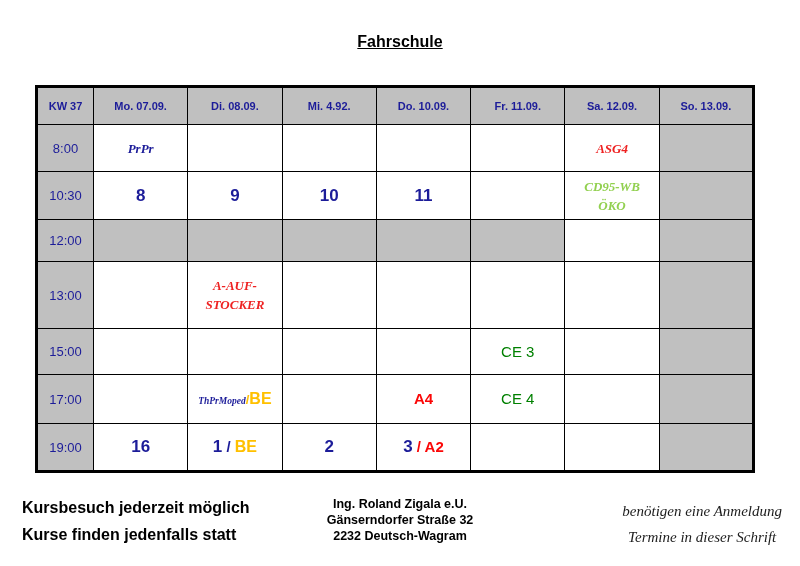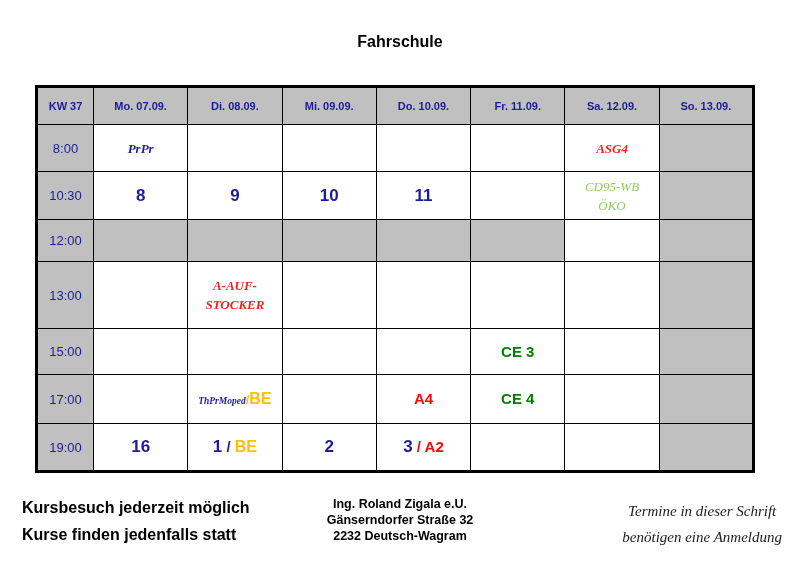--- a/index.html
+++ b/index.html
@@ -6,21 +6,21 @@
     --navy:#1c1c99; --red:#ee2222; --red-bold:#fb0707; --green:#008000;
     --light-green:#92d050; --yellow:#ffc000; --gray:#c0c0c0; --ink:#000000;
   }
   *{box-sizing:border-box;}
   html,body{margin:0;padding:0;}
   body{
     width:800px;height:566px;position:relative;background:#ffffff;
     font-family:"Liberation Sans", sans-serif;overflow:hidden;
   }
   .title{position:absolute;top:32px;left:0;width:100%;text-align:center;color:var(--ink);font-weight:bold;}
-  .title .l1{font-size:16px;line-height:19px;}
+  .title .l1{font-size:16px;line-height:19px;text-decoration:underline;}
   .title .l2{font-size:18px;line-height:22px;}
 
   table.sched{
     position:absolute;left:35px;top:85px;width:720px;
     border-collapse:collapse;table-layout:fixed;
     border:3px solid #000;
   }
   .sched th,.sched td{border:1.4px solid #000;text-align:center;vertical-align:middle;padding:0;overflow:hidden;}
   .sched thead th{background:var(--gray);color:var(--navy);font-size:11px;font-weight:bold;height:38px;}
   .sched tbody th.time{background:var(--gray);color:var(--navy);font-weight:normal;font-size:13px;}
@@ -31,27 +31,27 @@
   .sched tbody tr:nth-child(4){height:67px;}
   .sched tbody tr:nth-child(5){height:46px;}
   .sched tbody tr:nth-child(6){height:49px;}
   .sched tbody tr:nth-child(7){height:48px;}
 
   
   .seg{white-space:pre;}
   .hand-navy{font-family:cursive;font-style:italic;font-weight:bold;color:var(--navy);font-size:13px;}
   .hand-navy-sm{font-family:cursive;font-style:italic;font-weight:bold;color:var(--navy);font-size:9.5px;}
   .hand-red{font-family:cursive;font-style:italic;font-weight:bold;color:var(--red);font-size:13px;line-height:19px;}
-  .hand-green{font-family:cursive;font-style:italic;font-weight:normal;color:var(--light-green);font-size:13px;line-height:19px;}
+  .hand-green{font-family:cursive;font-style:italic;font-weight:bold;color:var(--light-green);font-size:13px;line-height:19px;}
   .num{font-weight:bold;color:var(--navy);font-size:17px;}
   .sep-navy{font-weight:bold;color:var(--navy);font-size:15px;}
   .sep-red{font-weight:bold;color:var(--red-bold);font-size:15px;}
   .sep-yellow{font-weight:bold;color:var(--yellow);font-size:13px;}
   .big-yellow{font-weight:bold;color:var(--yellow);font-size:16px;}
-  .big-green{font-weight:bold;color:var(--green);font-size:15px;margin-top:25px;}
+  .big-green{font-weight:normal;color:var(--green);font-size:15px;margin-top:25px;}
   .big-red{font-weight:bold;color:var(--red-bold);font-size:15px;}
 
   .foot-left{position:absolute;left:22px;top:494px;color:var(--ink);font-weight:bold;font-size:16px;line-height:27px;}
   .foot-center{position:absolute;left:0;right:0;top:496px;text-align:center;color:var(--ink);font-weight:bold;font-size:12.5px;line-height:16px;}
   .foot-right{position:absolute;right:18px;top:498px;text-align:center;color:#1c1c1c;font-family:cursive;font-style:italic;font-size:15px;line-height:26px;}
 </style>
 </head>
 <body>
 
 <div class="title">
@@ -67,21 +67,21 @@
       <col>
       <col>
       <col>
       <col>
   </colgroup>
   <thead>
     <tr>
         <th>KW 37</th>
         <th>Mo. 07.09.</th>
         <th>Di. 08.09.</th>
-        <th>Mi. 09.09.</th>
+        <th>Mi. 4.92.</th>
         <th>Do. 10.09.</th>
         <th>Fr. 11.09.</th>
         <th>Sa. 12.09.</th>
         <th>So. 13.09.</th>
       </tr>
   </thead>
   <tbody>
       <tr>
         <th class="time">8:00</th>
         <td><span class="seg hand-navy">PrPr</span></td>
@@ -166,15 +166,15 @@
   <div>Kurse finden jedenfalls statt</div>
 </div>
 
 <div class="foot-center">
   <div>Ing. Roland Zigala e.U.</div>
   <div>Gänserndorfer Straße 32</div>
   <div>2232 Deutsch-Wagram</div>
 </div>
 
 <div class="foot-right">
+  <div>benötigen eine Anmeldung</div>
   <div>Termine in dieser Schrift</div>
-  <div>benötigen eine Anmeldung</div>
 </div>
 
 </body></html>

